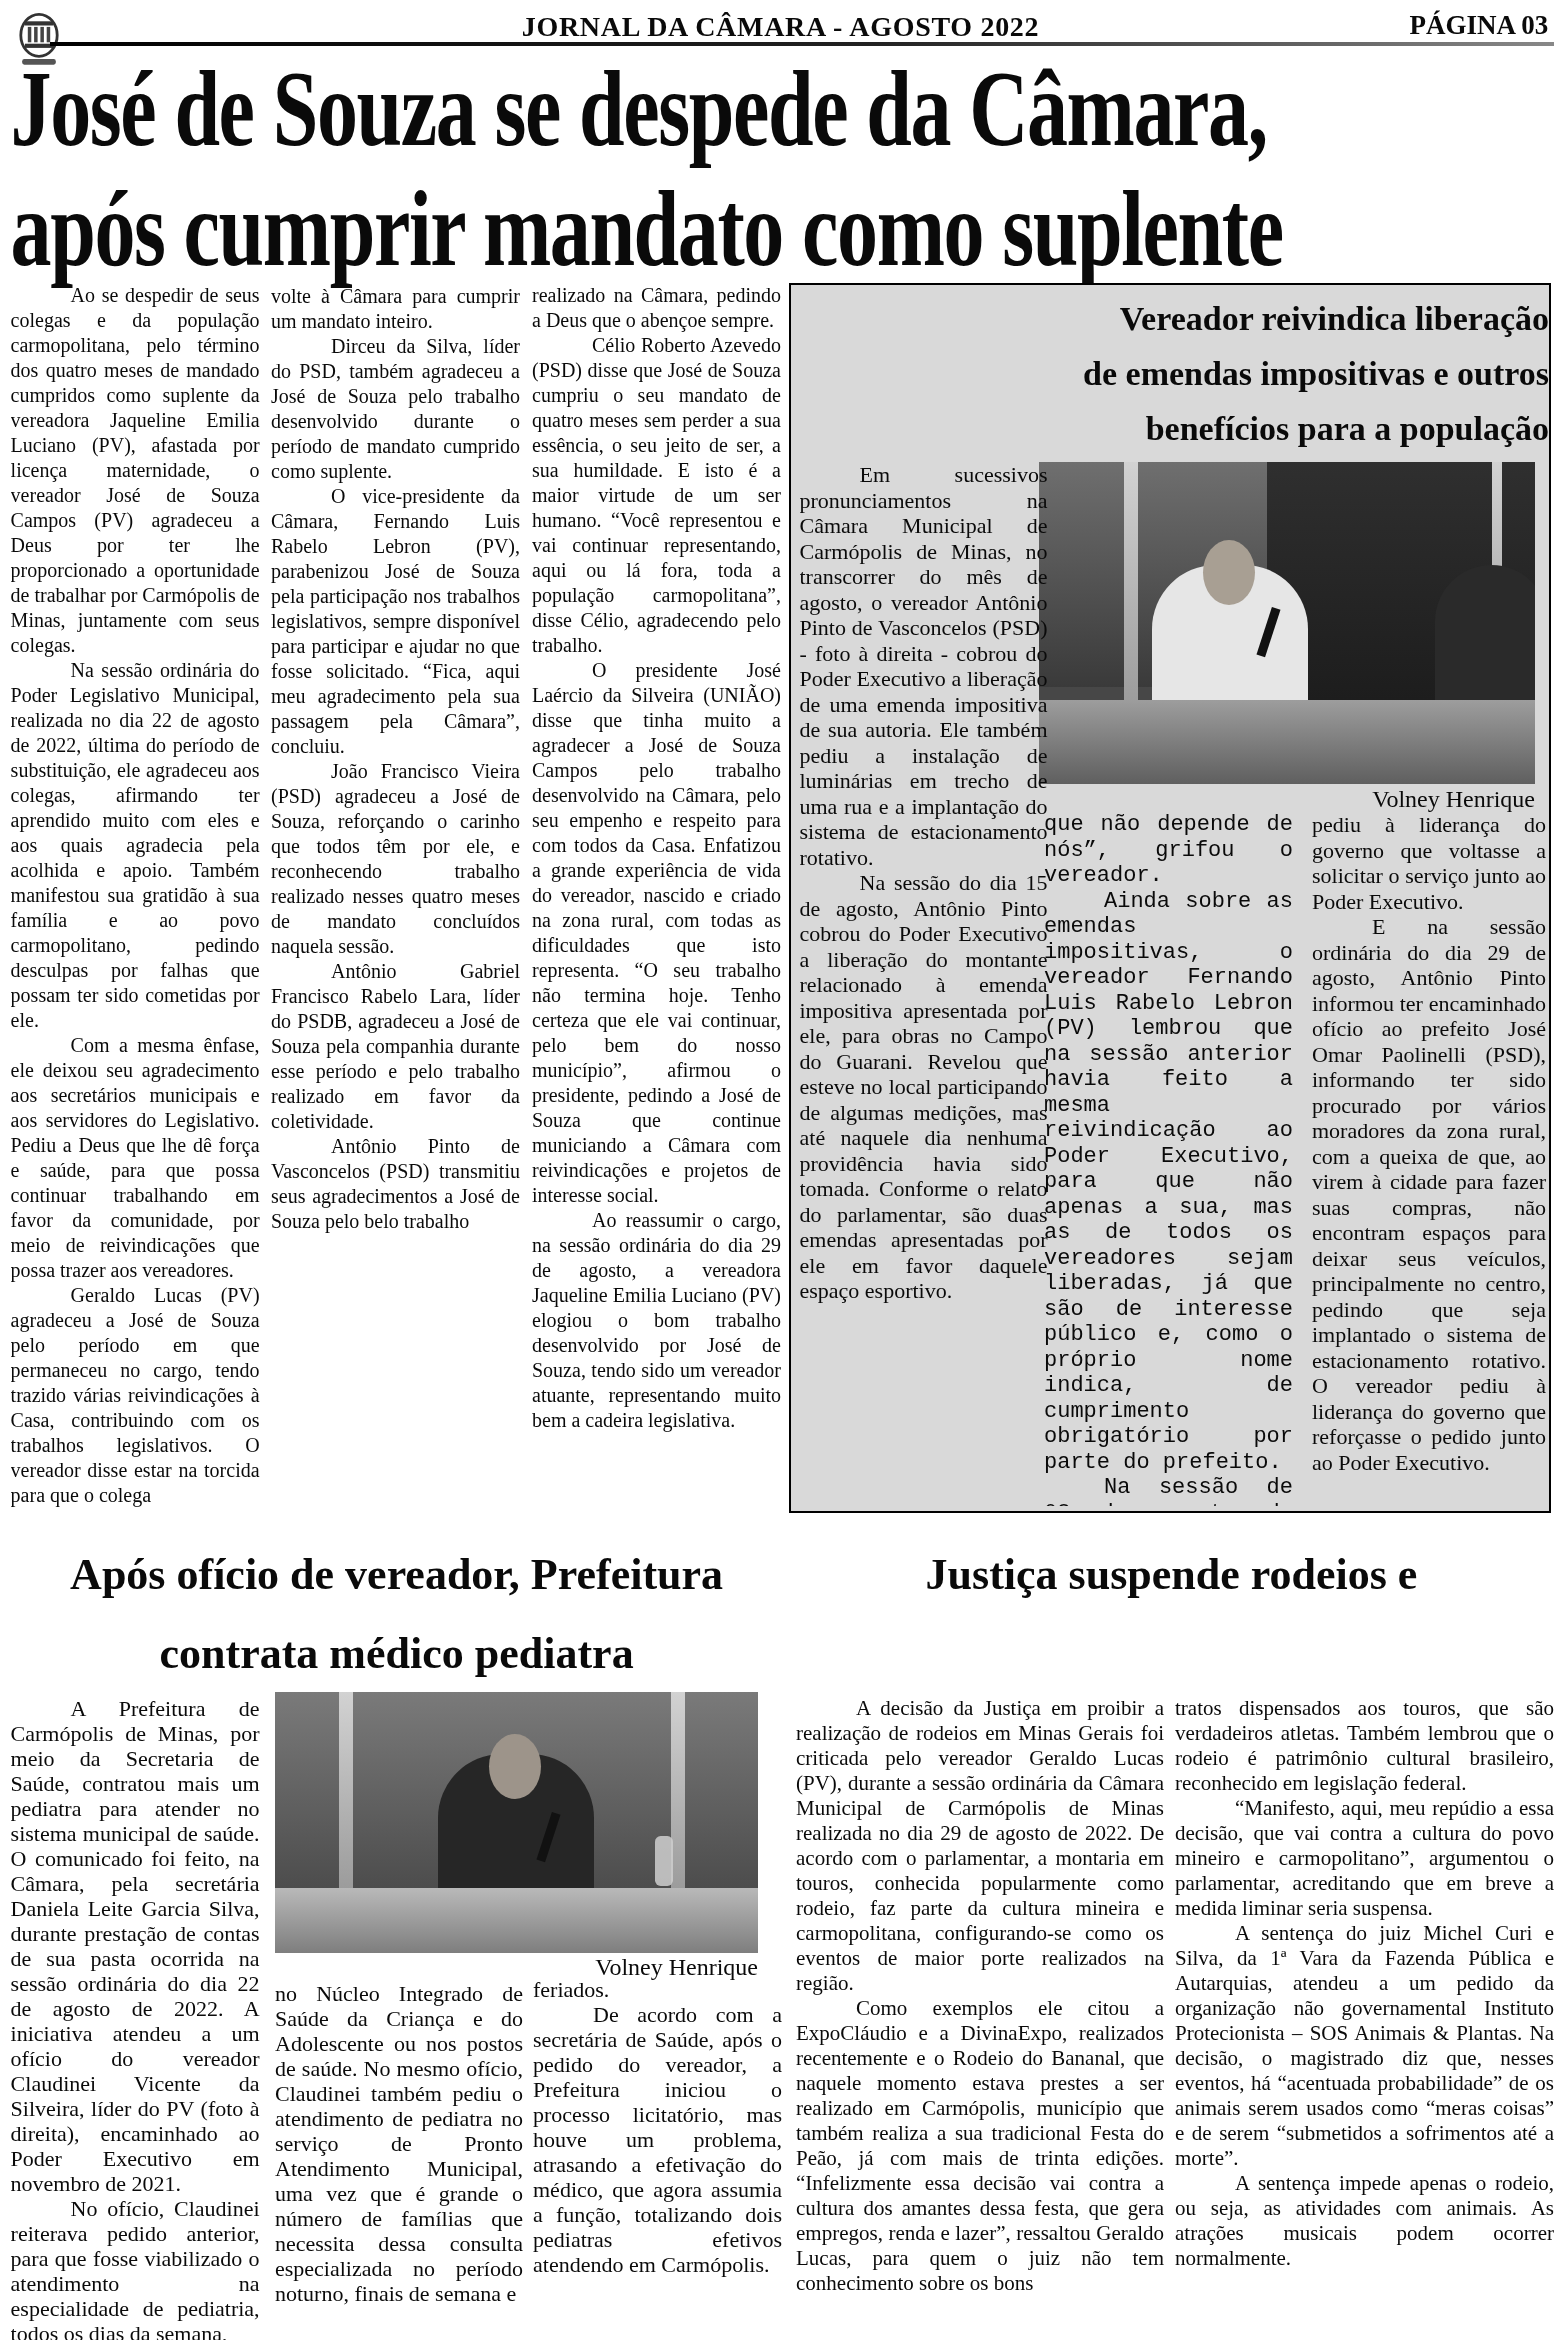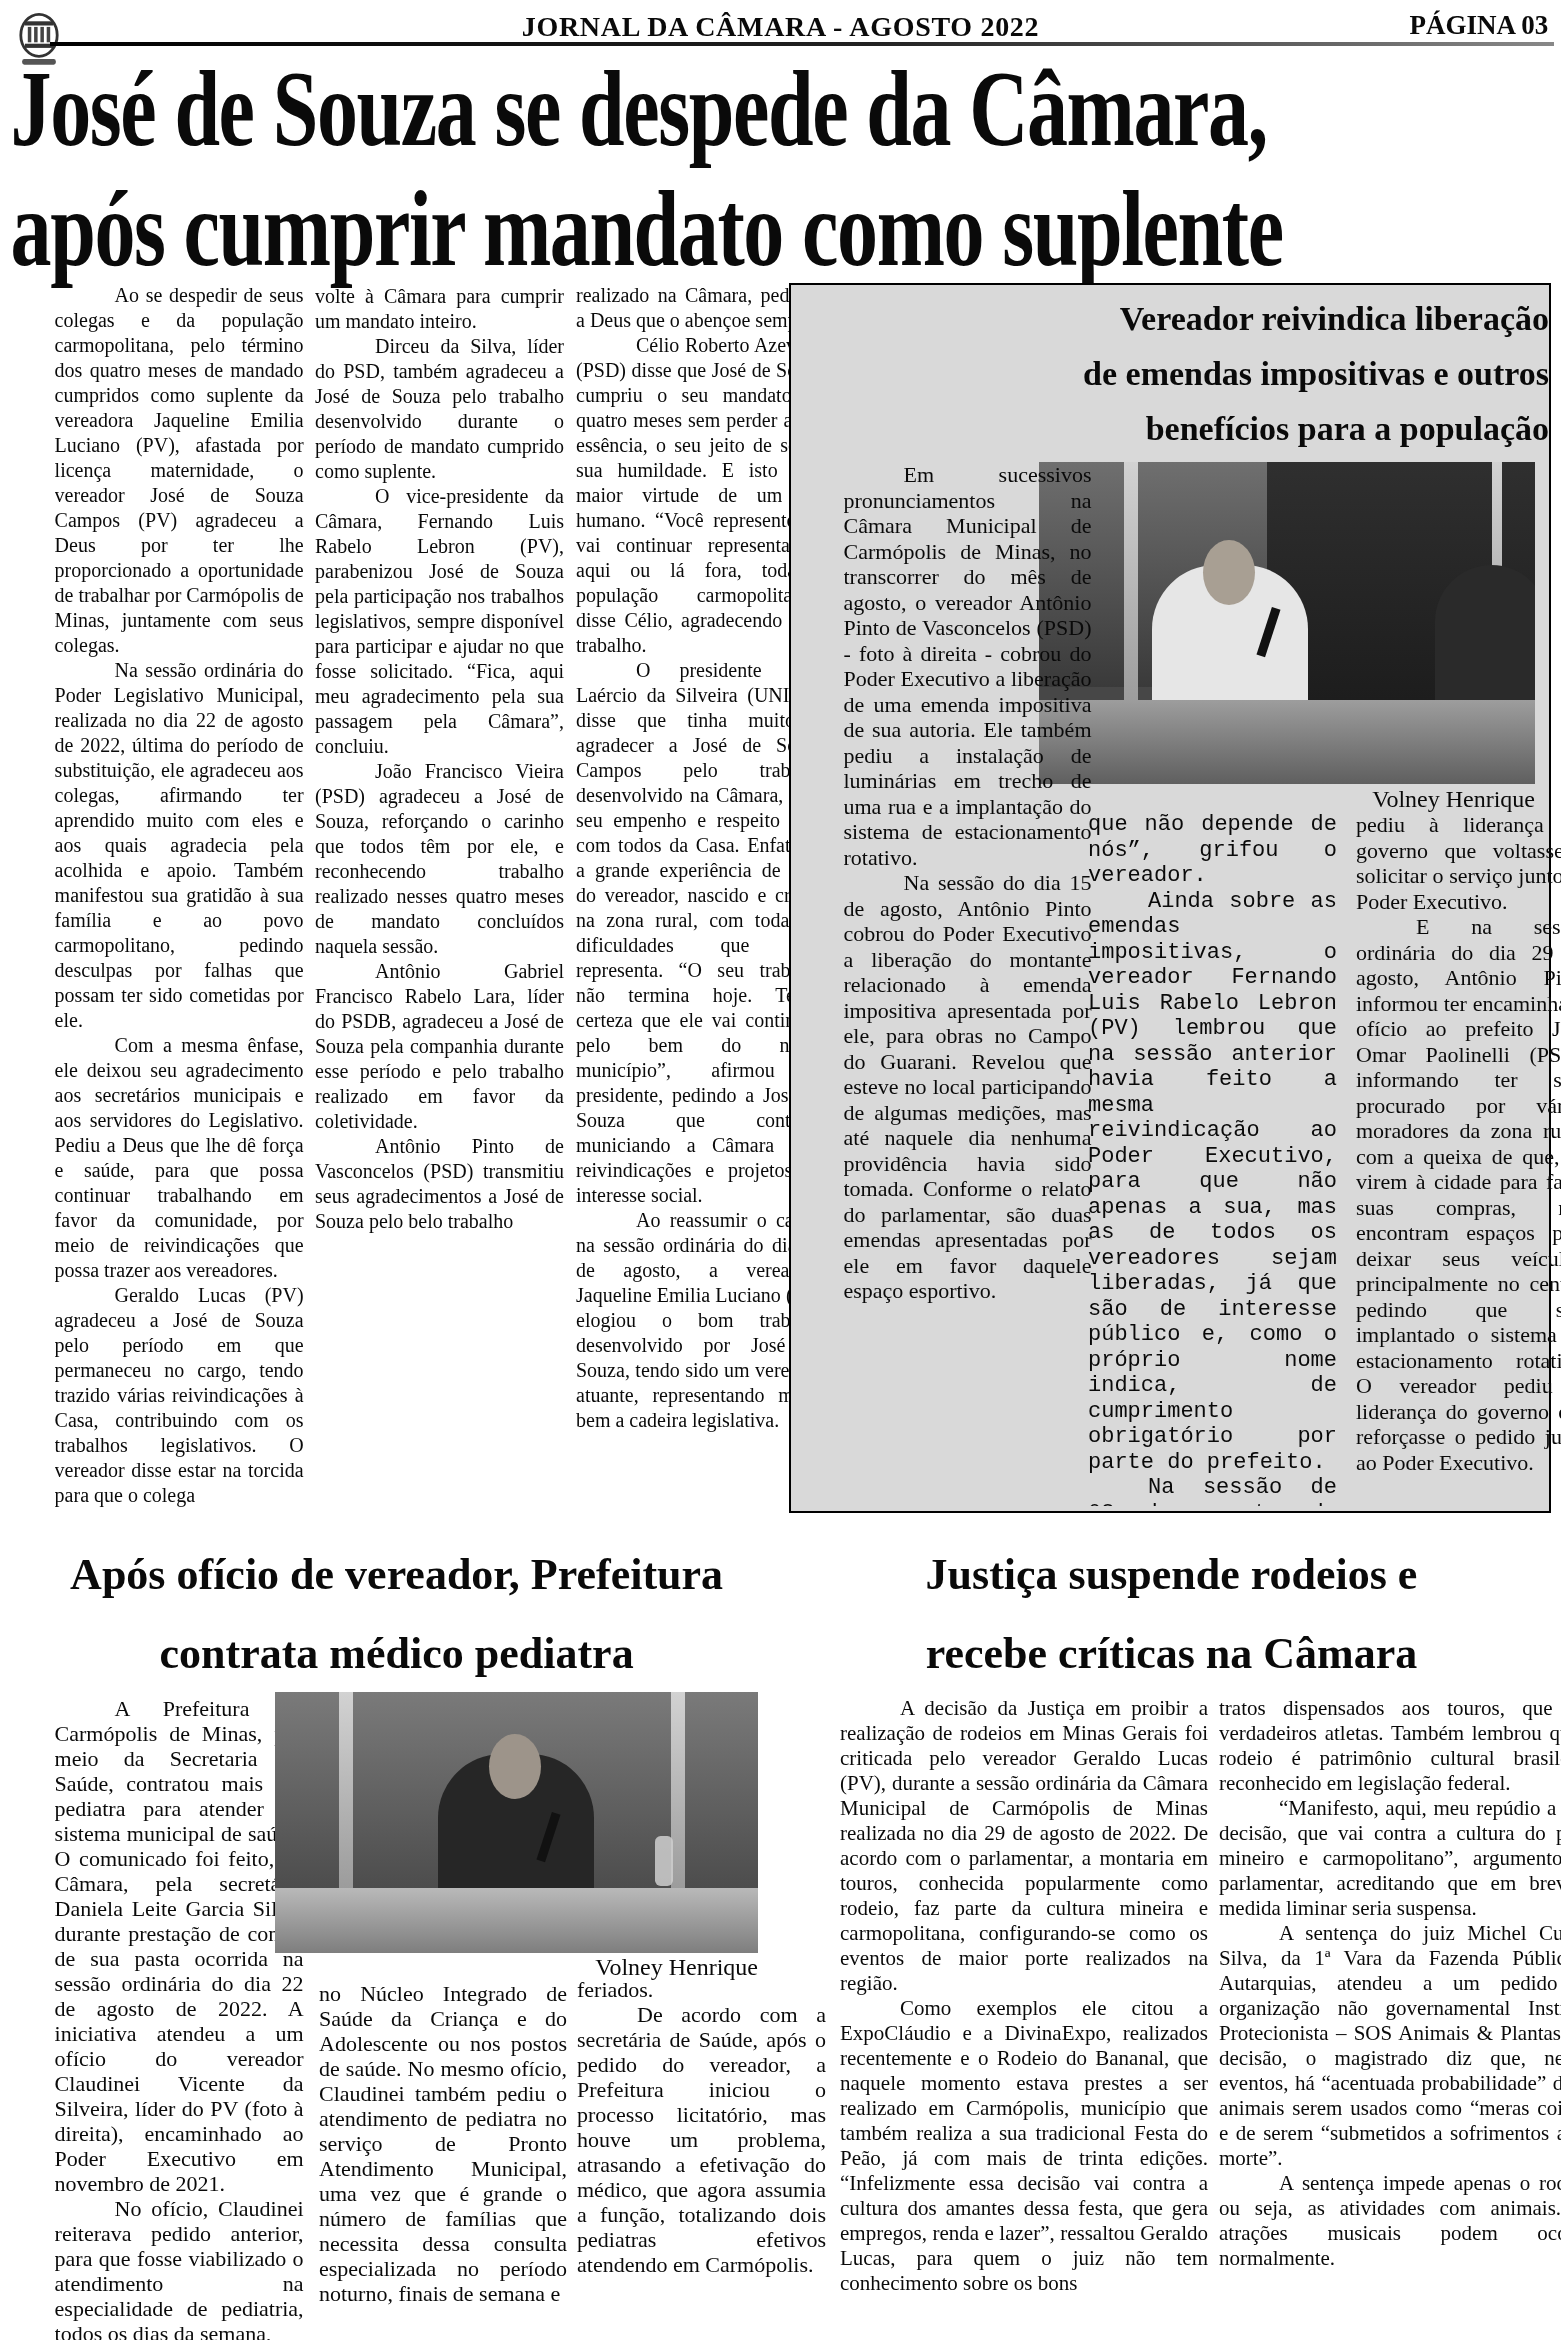--- a/index.html
+++ b/index.html
@@ -9,21 +9,21 @@
   }
   .abs{position:absolute;}
   
   .masthead-title{top:11.3px;left:0;right:0;text-align:center;font-size:28px;font-weight:bold;letter-spacing:0.7px;}
   .page-number{top:10px;right:12.7px;font-size:27px;font-weight:bold;}
   .header-rule{top:42px;left:50px;width:1504px;height:3.5px;background:linear-gradient(90deg,#000 0%,#222 55%,#888 100%);}
   .logo{top:11.3px;left:18.4px;width:42px;height:57px;}
   
   .main-headline-line{left:10.6px;width:1543px;font-weight:bold;font-size:82px;letter-spacing:-1.4px;white-space:nowrap;transform:scaleY(1.32);transform-origin:left top;}
   
-  .article-col{position:absolute;overflow:hidden;text-align:justify;font-size:20px;line-height:25px;margin-left:44px;}
+  .article-col{position:absolute;overflow:hidden;text-align:justify;font-size:20px;line-height:25px;}
   .article-col p{margin:0;text-indent:60px;}
   .article-col p.cont{text-indent:0;}
   
   .gray-box{top:283px;left:789px;width:758px;height:1226px;background:#d9d9d9;border:2.8px solid #000;}
   .box-headline{top:5.7px;left:0;width:758px;text-align:right;font-weight:bold;font-size:34px;line-height:55px;}
   .box-col{font-size:22px;line-height:25.5px;}
   .photo-credit{font-size:24px;text-align:right;}
   
   .section-headline{text-align:center;font-weight:bold;font-size:44px;line-height:79px;}
   
@@ -146,21 +146,20 @@
   </div>
   <div class="article-col" style="left:533px;top:1977px;width:249px;height:362px;font-size:22px;">
     <p class="cont">feriados.</p>
     <p>De acordo com a secretária de Saúde, após o pedido do vereador, a Prefeitura iniciou o processo licitatório, mas houve um problema, atrasando a efetivação do médico, que agora assumia a função, totalizando dois pediatras efetivos atendendo em Carmópolis.</p>
   </div>
 </section>
 
 <section>
   <div class="abs section-headline" style="left:789px;top:1535px;width:765px;">
     <div>Justiça suspende rodeios e</div>
-    <div>recebe críticas na Câmara</div>
   </div>
 
   <div class="article-col" style="left:796px;top:1696px;width:368px;height:644px;font-size:21px;">
     <p>A decisão da Justiça em proibir a realização de rodeios em Minas Gerais foi criticada pelo vereador Geraldo Lucas (PV), durante a sessão ordinária da Câmara Municipal de Carmópolis de Minas realizada no dia 29 de agosto de 2022. De acordo com o parlamentar, a montaria em touros, conhecida popularmente como rodeio, faz parte da cultura mineira e carmopolitana, configurando-se como os eventos de maior porte realizados na região.</p>
     <p>Como exemplos ele citou a ExpoCláudio e a DivinaExpo, realizados recentemente e o Rodeio do Bananal, que naquele momento estava prestes a ser realizado em Carmópolis, município que também realiza a sua tradicional Festa do Peão, já com mais de trinta edições. “Infelizmente essa decisão vai contra a cultura dos amantes dessa festa, que gera empregos, renda e lazer”, ressaltou Geraldo Lucas, para quem o juiz não tem conhecimento sobre os bons</p>
   </div>
   <div class="article-col" style="left:1175px;top:1696px;width:379px;height:644px;font-size:21px;">
     <p class="cont">tratos dispensados aos touros, que são verdadeiros atletas. Também lembrou que o rodeio é patrimônio cultural brasileiro, reconhecido em legislação federal.</p>
     <p>“Manifesto, aqui, meu repúdio a essa decisão, que vai contra a cultura do povo mineiro e carmopolitano”, argumentou o parlamentar, acreditando que em breve a medida liminar seria suspensa.</p>
     <p>A sentença do juiz Michel Curi e Silva, da 1ª Vara da Fazenda Pública e Autarquias, atendeu a um pedido da organização não governamental Instituto Protecionista – SOS Animais &amp; Plantas. Na decisão, o magistrado diz que, nesses eventos, há “acentuada probabilidade” de os animais serem usados como “meras coisas” e de serem “submetidos a sofrimentos até a morte”.</p>

